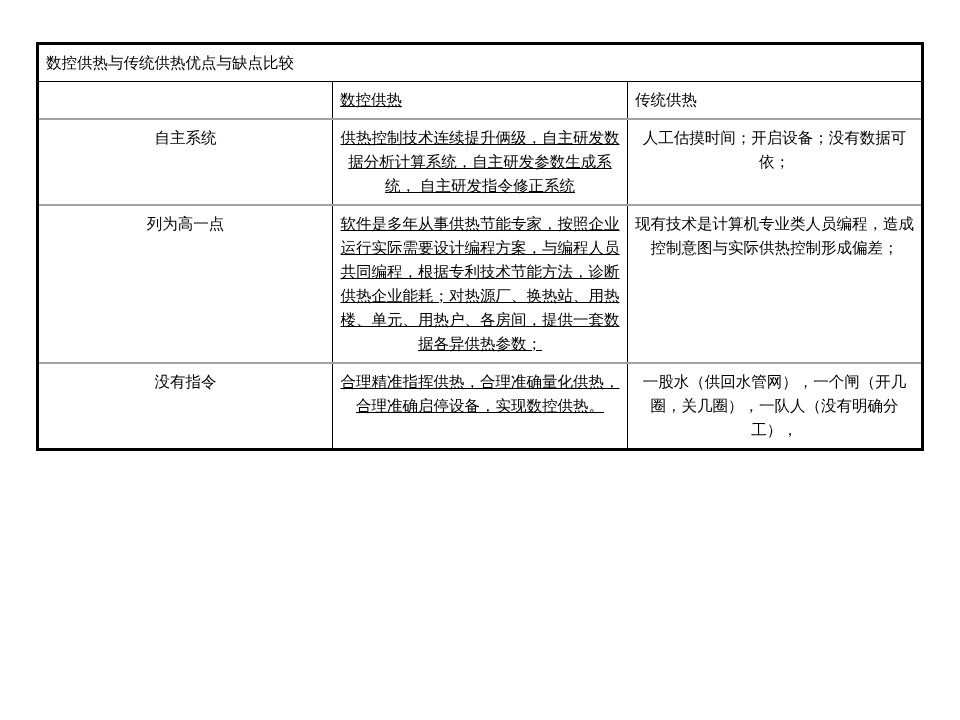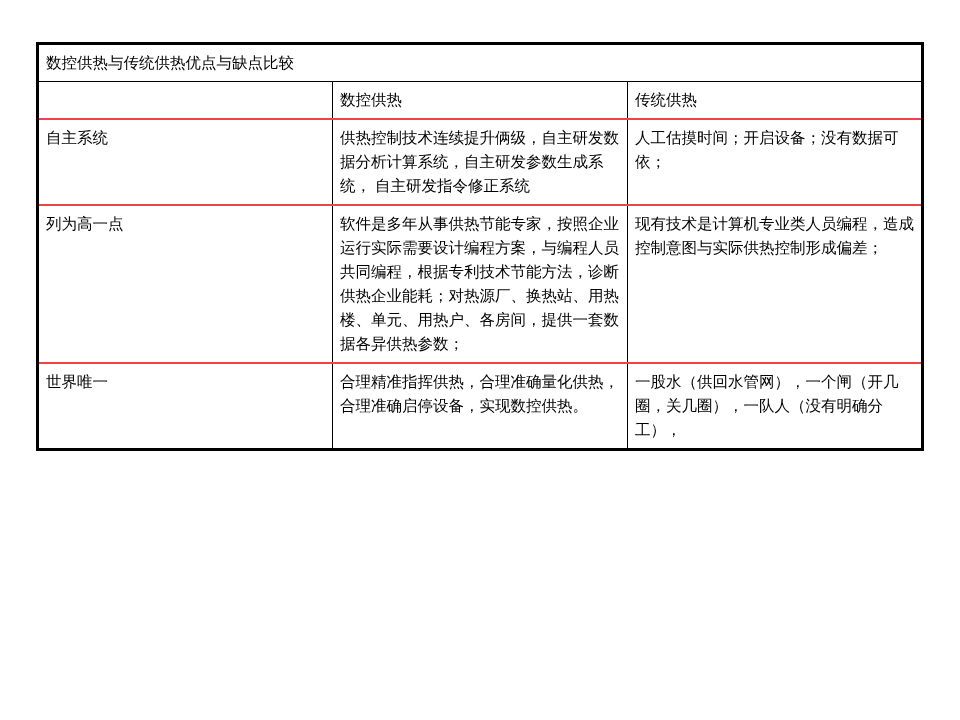--- a/index.html
+++ b/index.html
@@ -52,23 +52,23 @@
   }
   .rowlabel {
     width: 42px;
     font-weight: bold;
     font-size: 15.5px;
     text-align: left;
     line-height: 1.5;
     padding: 6px 3px 6px 5px;
     word-break: break-all;
   }
-  .col-new { width: 470px; }
+  .col-new { width: 470px; text-decoration: underline; }
   .col-old { width: 376px; }
-  tr.body-row td { border-top: 2px solid #ef4444; }
+  tr.body-row td { border-top: 2px solid #a3a3a3; text-align: center; }
   tr.body-row:first-of-type td { border-top: 2px solid #000; }
 </style>
 </head>
 <body>
 
 <div class="page">
   <table class="cmp">
     <tbody>
       <tr>
         <td class="title-cell" colspan="3">数控供热与传统供热优点与缺点比较</td>
@@ -86,20 +86,20 @@
       </tr>
 
 
       <tr class="body-row">
         <td class="rowlabel">列为高一点</td>
         <td class="col-new">软件是多年从事供热节能专家，按照企业运行实际需要设计编程方案，与编程人员共同编程，根据专利技术节能方法，诊断供热企业能耗；对热源厂、换热站、用热楼、单元、用热户、各房间，提供一套数据各异供热参数；</td>
         <td class="col-old">现有技术是计算机专业类人员编程，造成控制意图与实际供热控制形成偏差；</td>
       </tr>
 
       <tr class="body-row">
-        <td class="rowlabel">世界唯一</td>
+        <td class="rowlabel">没有指令</td>
         <td class="col-new">合理精准指挥供热，合理准确量化供热，合理准确启停设备，实现数控供热。</td>
         <td class="col-old">一股水（供回水管网），一个闸（开几圈，关几圈），一队人（没有明确分工），</td>
       </tr>
 
     </tbody>
   </table>
 </div>
 
 </body></html>

